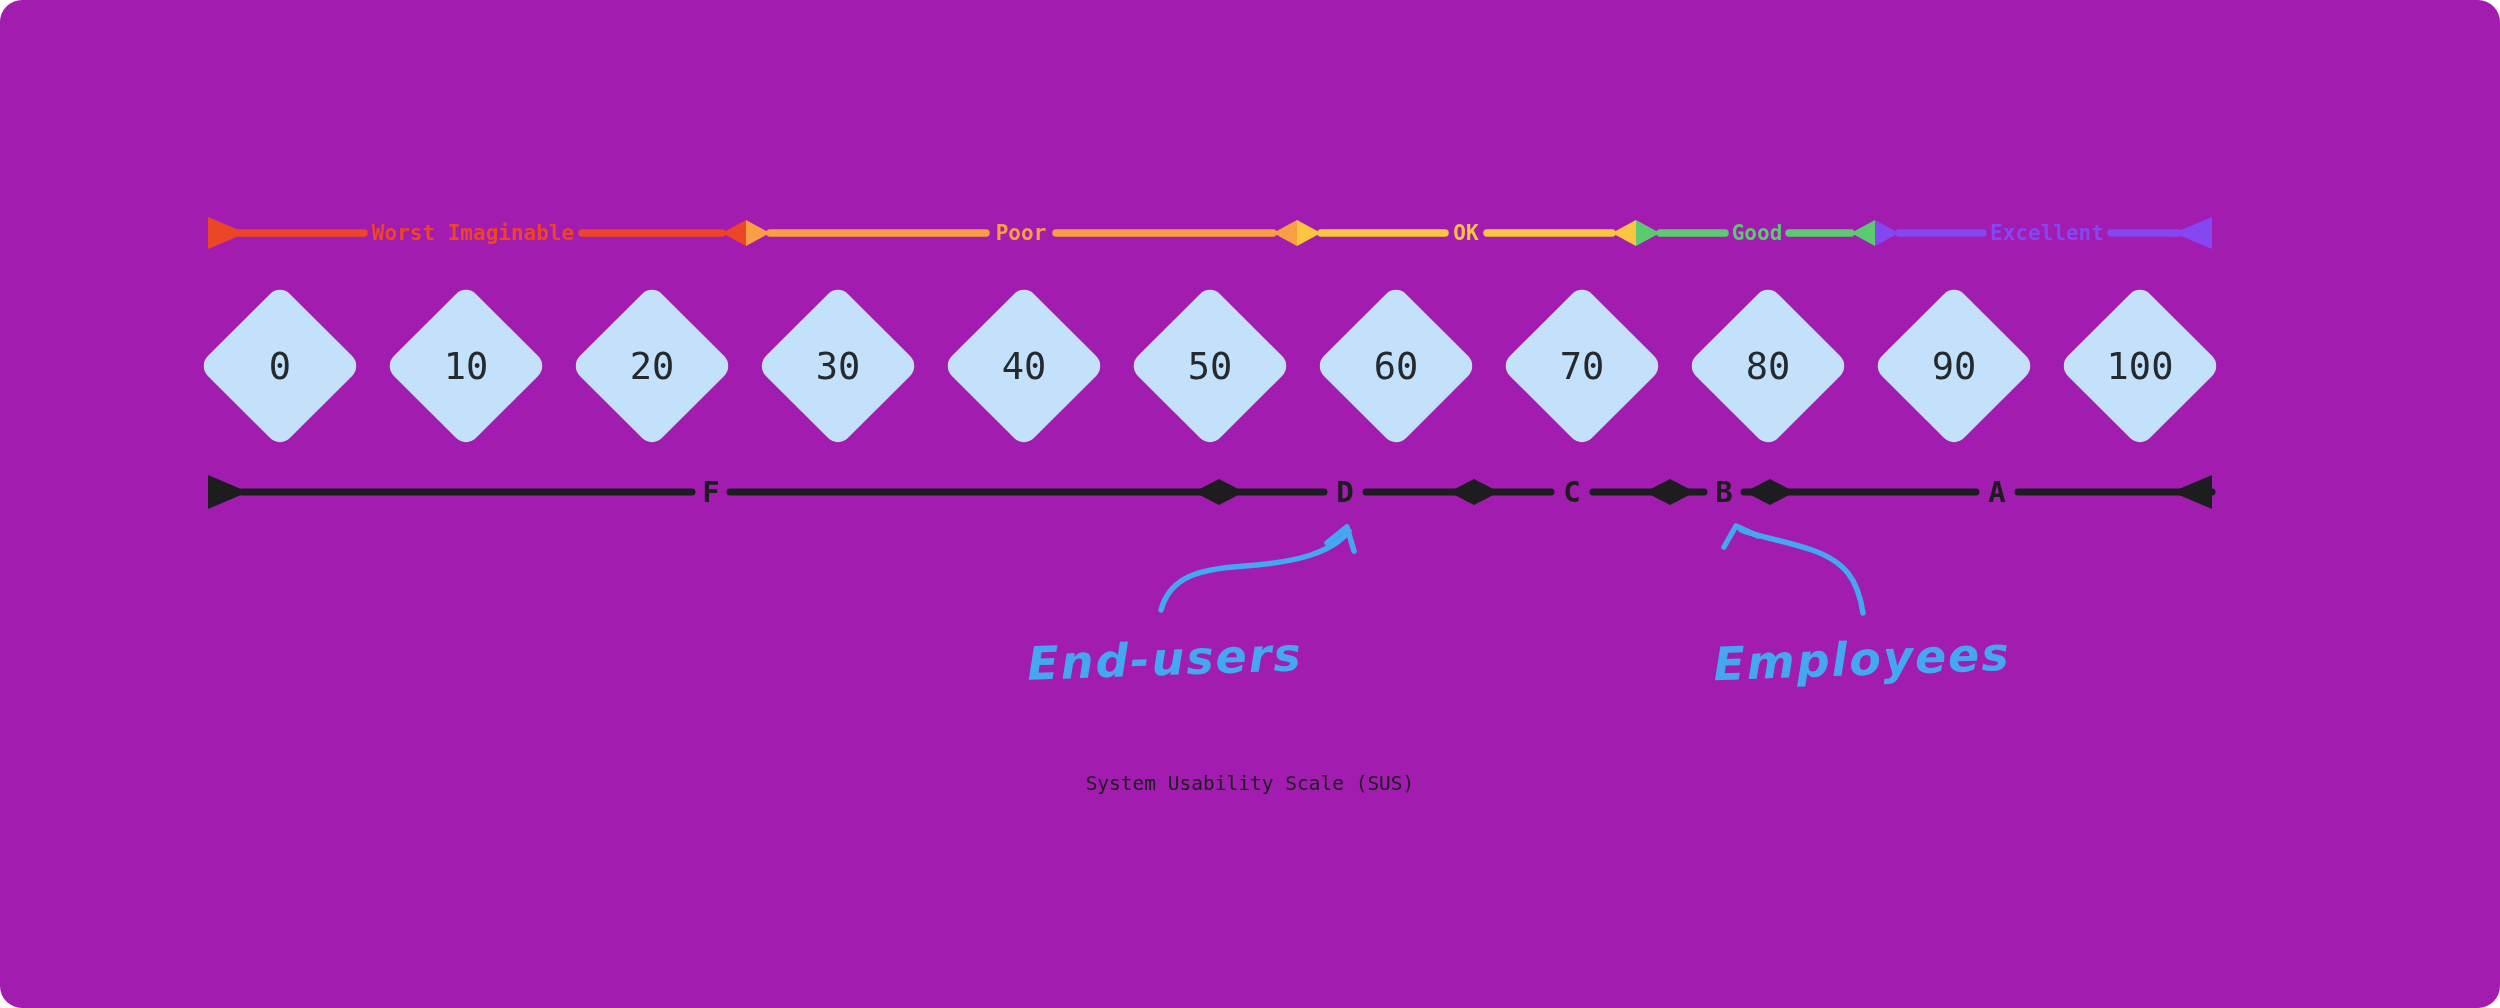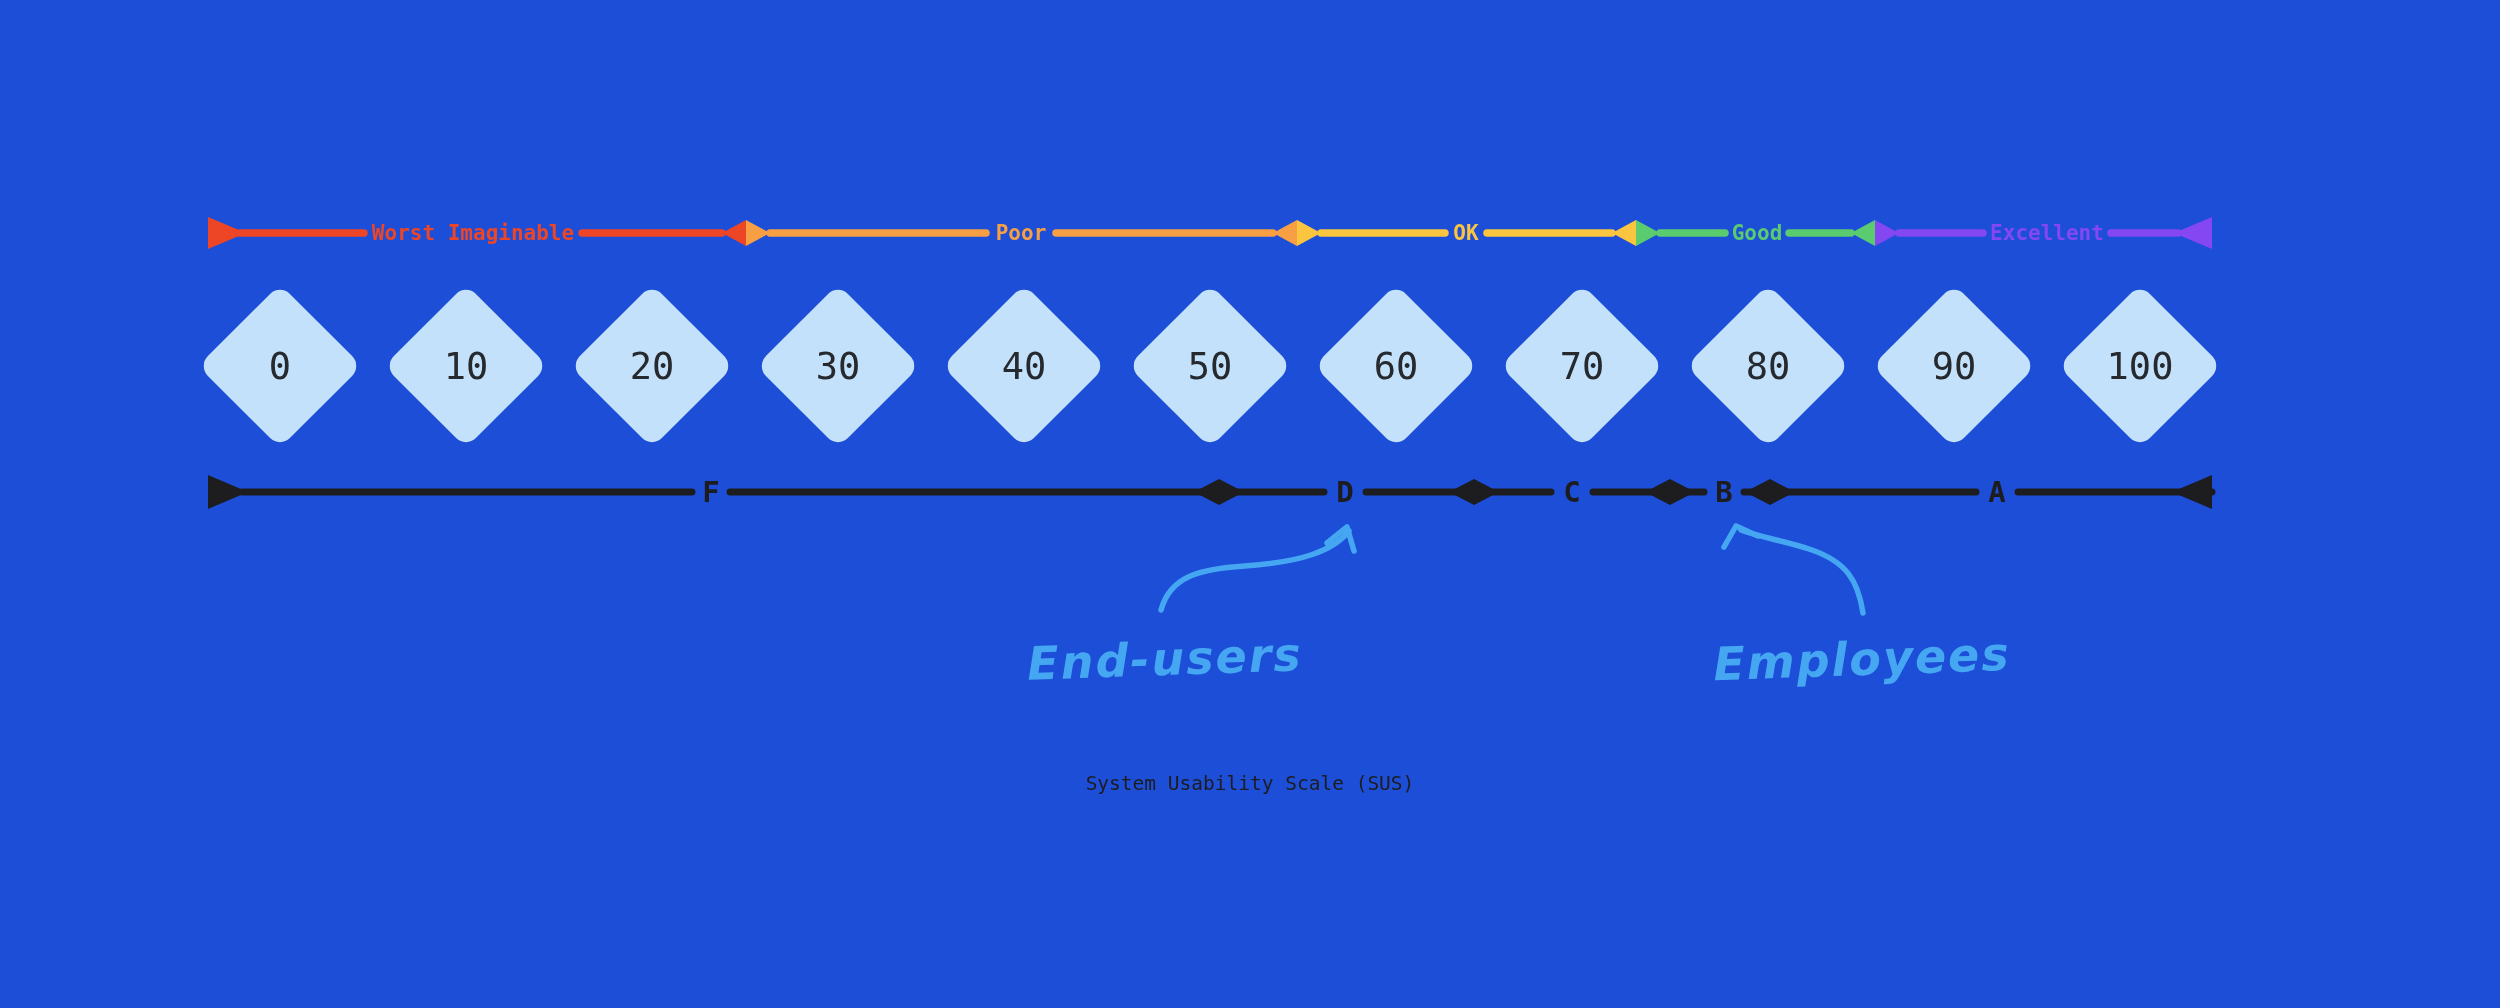--- a/index.html
+++ b/index.html
@@ -4,23 +4,24 @@
 <style>
   html, body {
     margin: 0;
     padding: 0;
     background: #ffffff;
   }
   .stage {
     position: relative;
     width: 2500px;
     height: 1008px;
-    background: #1d4ed8;
+    background: #a21caf;
     overflow: hidden;
     font-family: "DejaVu Sans Mono", monospace;
+    border-radius: 22px;
   }
   svg { display: block; }
 
   .scaleline line {
     stroke-width: 7.5;
     stroke-linecap: round;
     fill: none;
   }
   .gradeline line {
     stroke-width: 7;

